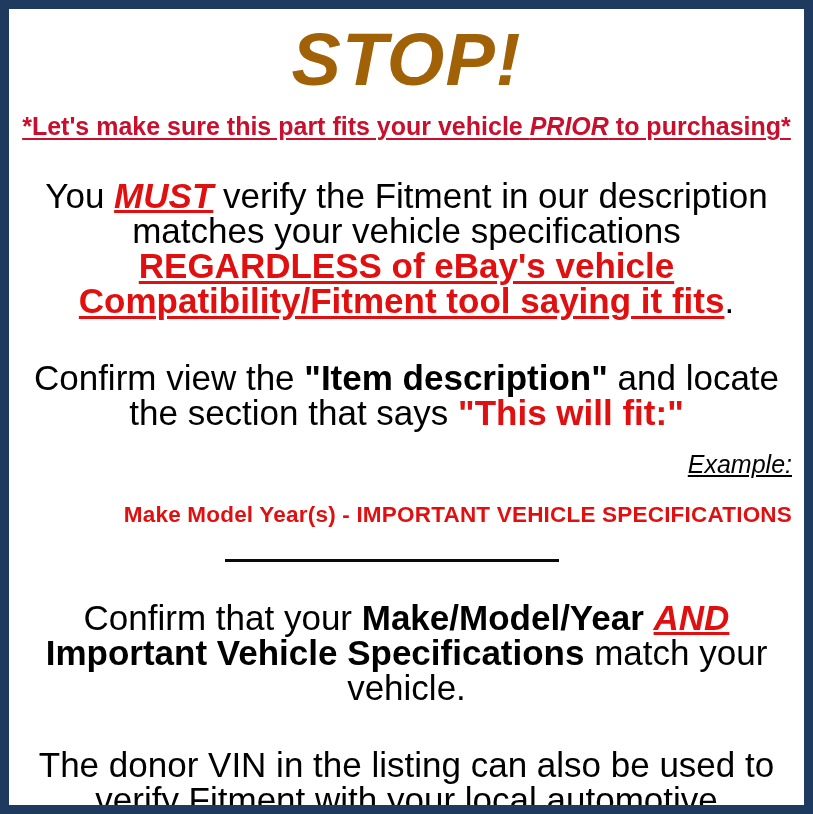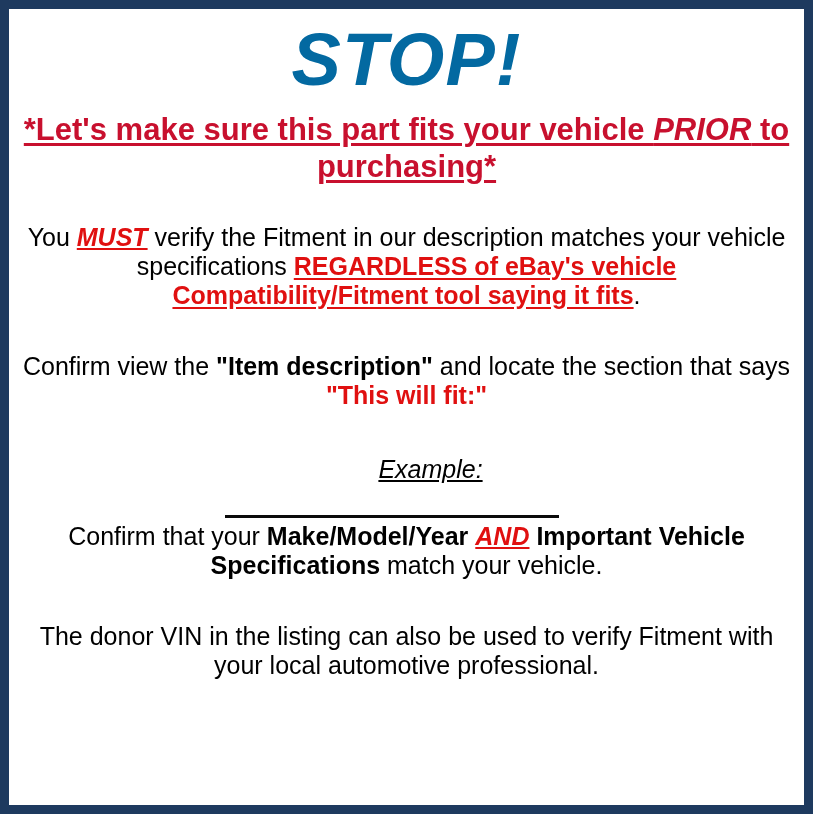--- a/index.html
+++ b/index.html
@@ -32,45 +32,45 @@
     color: #000000;
   }
 
   .stop-title {
     margin: 0;
     padding-top: 6px;
     font-size: 74px;
     line-height: 1.22;
     font-weight: bold;
     font-style: italic;
-    color: #0369a1;
+    color: #a16207;
     letter-spacing: 1px;
   }
 
   .subtitle {
     margin: 6px 0 0 0;
-    font-size: 31px;
+    font-size: 25px;
     line-height: 1.2;
     font-weight: bold;
     color: #C8102E;
     text-decoration: underline;
     text-underline-offset: 3px;
   }
   .subtitle .ital { font-style: italic; }
 
   .para {
     margin: 0;
-    font-size: 25px;
-    line-height: 29px;
+    font-size: 35px;
+    line-height: 35px;
     color: #000000;
   }
 
   #para-must { margin-top: 37px; }
   #para-view { margin-top: 42px; }
-  #para-confirm { }
+  #para-confirm { margin-top: 34px; }
   #para-vin { margin-top: 42px; }
 
   .must-word {
     color: #E01010;
     font-weight: bold;
     font-style: italic;
     text-decoration: underline;
     text-underline-offset: 2px;
   }
   .red-bold-underline {
@@ -83,22 +83,22 @@
   .red-bold { color: #E01010; font-weight: bold; }
   .and-word {
     color: #E01010;
     font-weight: bold;
     font-style: italic;
     text-decoration: underline;
     text-underline-offset: 2px;
   }
 
   #example-block {
-    margin-top: 44px;
-    text-align: center;
+    margin-top: 19px;
+    text-align: right;
     padding-left: 30px;
   }
   .example-label {
     display: inline-block;
     margin: 0;
     font-size: 25px;
     line-height: 30px;
     font-style: italic;
     color: #000000;
     text-decoration: underline;
@@ -150,20 +150,21 @@
     <p class="para" id="para-must">
       <span>You </span><span class="must-word">MUST</span><span> verify the Fitment in our description matches your vehicle specifications </span><span class="red-bold-underline">REGARDLESS of eBay's vehicle Compatibility/Fitment tool saying it fits</span><span>.</span>
     </p>
 
     <p class="para" id="para-view">
       <span>Confirm view the </span><span class="black-bold">"Item description"</span><span> and locate the section that says </span><span class="red-bold">"This will fit:"</span>
     </p>
 
     <div id="example-block">
       <div class="example-label">Example:</div>
+      <div class="spec-line">Make Model Year(s) - IMPORTANT VEHICLE SPECIFICATIONS</div>
     </div>
 
     <div id="divider-wrap">
       <span id="divider"></span>
     </div>
 
     <p class="para" id="para-confirm">
       <span>Confirm that your </span><span class="black-bold">Make/Model/Year</span><span> </span><span class="and-word">AND</span><span> </span><span class="black-bold">Important Vehicle Specifications</span><span> match your vehicle.</span>
     </p>
 

